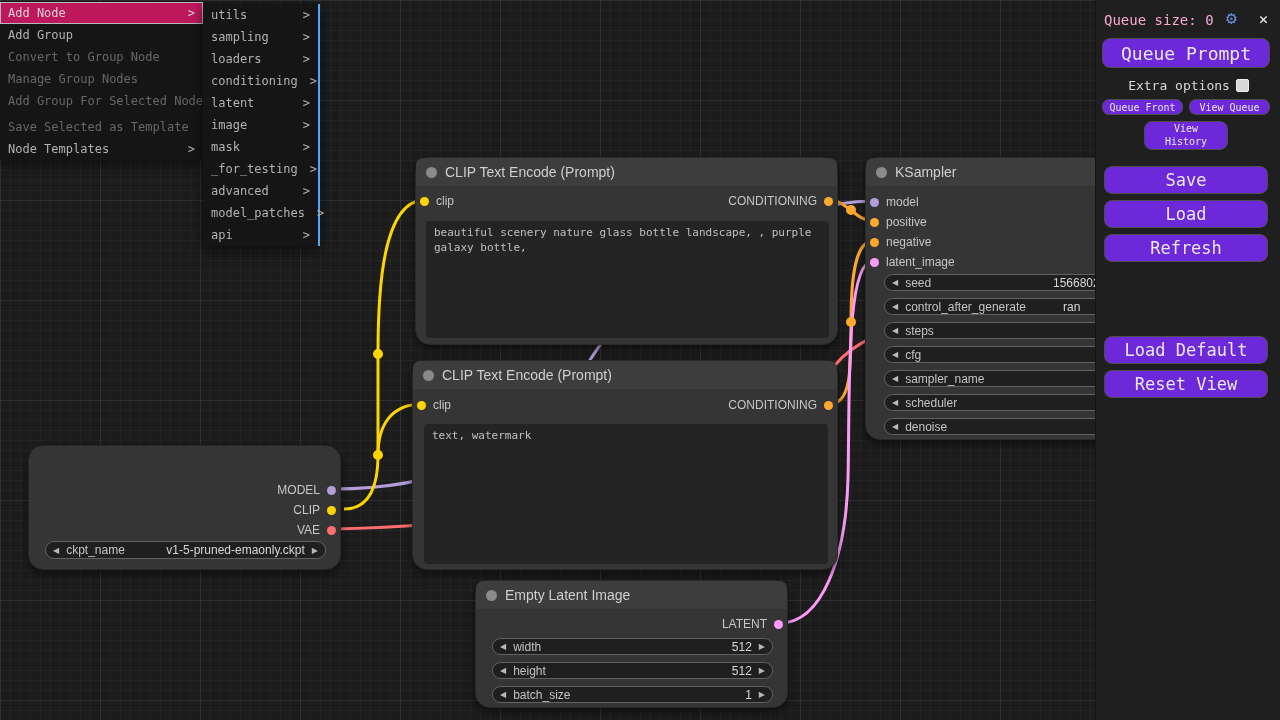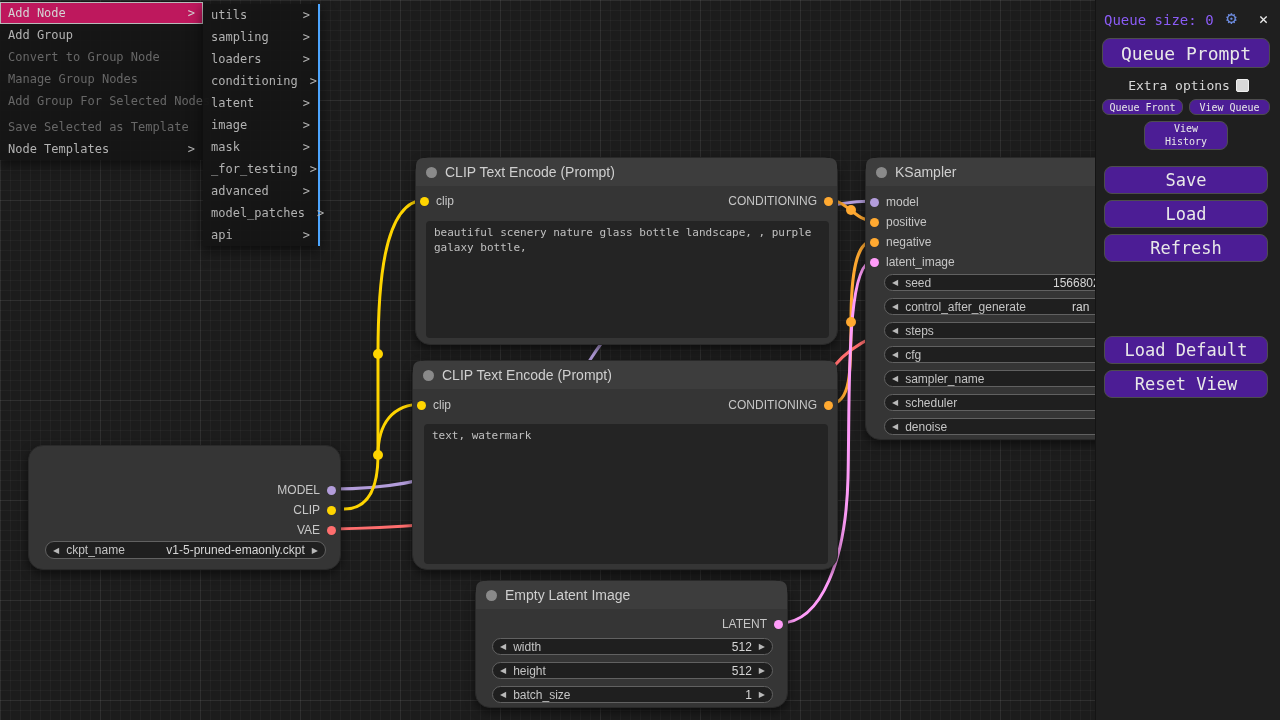--- a/index.html
+++ b/index.html
@@ -56,24 +56,24 @@
   .menu-item.disabled { color:#676767; }
   .menu-item.active { background:#be185d; box-shadow:inset 0 0 0 1px #b9b9b9; color:#d4d4d4; }
   .menu-arrow { margin-left:12px; color:inherit; }
   .menu-sep { height:4px; }
   #submenu { border-right:2px solid #4da6ff; }
 
   
   #sidebar { position:absolute; left:1095px; top:0; width:185px; height:720px; background:#1f1f1f;
              z-index:20; border-left:1px solid #141414; color:#e4e4e4; }
   .sb-row-top { position:absolute; left:8px; top:10px; width:170px; height:20px; display:flex; align-items:center; }
-  .queue-size { font-size:14px; color:#8b5cf6; }
+  .queue-size { font-size:14px; color:#f9a8d4; }
   .gear { position:absolute; left:122px; top:-3px; font-size:18px; color:#6d8ce0; cursor:pointer; }
   .close-x { position:absolute; left:155px; top:0; font-size:15px; color:#ececec; cursor:pointer; }
-  .sb-btn { position:absolute; background:#4c1d95; border:1px solid #4d4d4d; border-radius:8px;
+  .sb-btn { position:absolute; background:#6d28d9; border:1px solid #4d4d4d; border-radius:8px;
             color:#e8e8e8; display:flex; align-items:center; justify-content:center;
             font-family:"DejaVu Sans Mono", monospace; cursor:pointer; }
   .sb-big { left:8px; width:164px; height:28px; font-size:17px; }
   #queue-prompt { left:6px; top:38px; width:168px; height:30px; font-size:18px; }
   .extra-row { position:absolute; left:0; top:77px; width:185px; height:16px; display:flex;
                align-items:center; justify-content:center; gap:6px; font-size:13px; color:#d8d8d8; }
   .checkbox { width:13px; height:13px; background:#d8d8d8; border-radius:2px; border:1px solid #efefef; cursor:pointer; }
   .sb-small { height:16px; font-size:10px; border-radius:7px; }
   #btn-queue-front { left:6px; top:99px; width:81px; }
   #btn-view-queue { left:93px; top:99px; width:81px; }
@@ -153,21 +153,21 @@
       <span>latent_image</span>
     </div>
     <div class="widget" style="left:18px;top:116px;width:240px;">
       <span class="warrow">◀</span>
       <span class="wlabel">seed</span>
       <span class="wvalue abs" style="left:145px;margin-left:23px;">1566802087</span>
     </div>
     <div class="widget" style="left:18px;top:140px;width:240px;">
       <span class="warrow">◀</span>
       <span class="wlabel">control_after_generate</span>
-      <span class="wvalue abs" style="left:187px;">ran</span>
+      <span class="wvalue abs" style="left:178px;">ran</span>
     </div>
     <div class="widget" style="left:18px;top:164px;width:240px;">
       <span class="warrow">◀</span>
       <span class="wlabel">steps</span>
     </div>
     <div class="widget" style="left:18px;top:188px;width:240px;">
       <span class="warrow">◀</span>
       <span class="wlabel">cfg</span>
     </div>
     <div class="widget" style="left:18px;top:212px;width:240px;">

